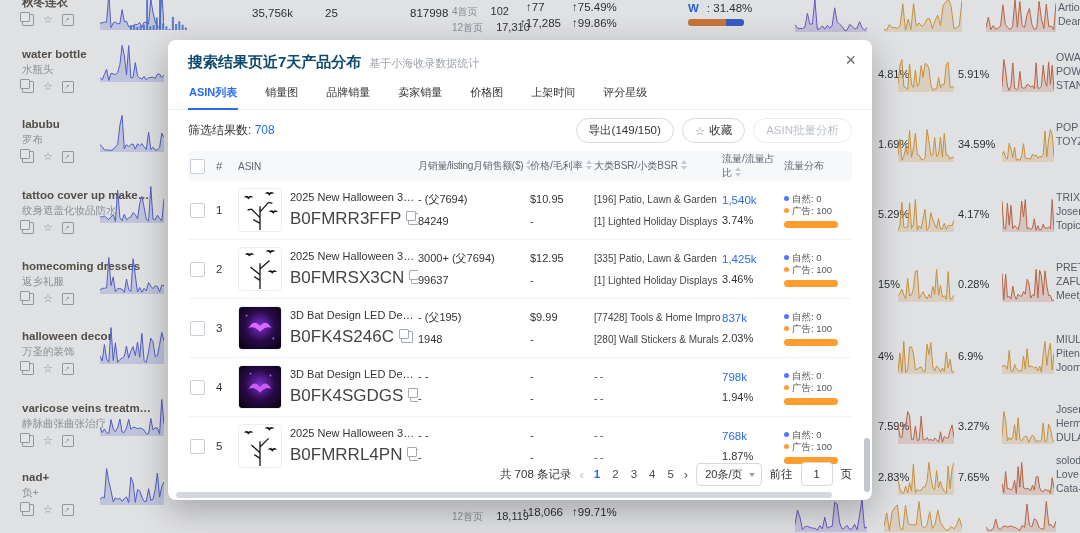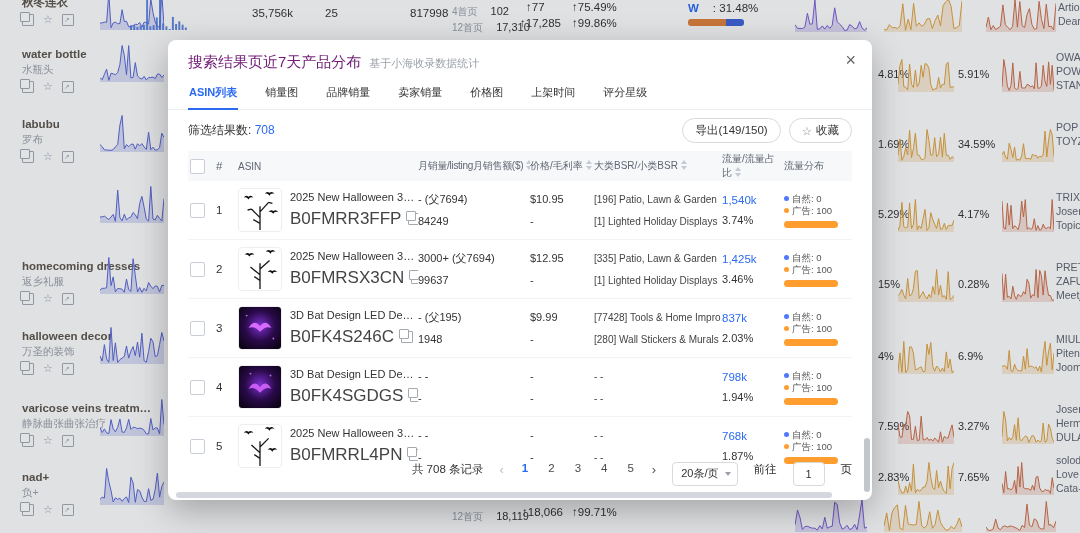--- a/index.html
+++ b/index.html
@@ -29,21 +29,21 @@
   .wbar .seg1{background:#e0813c;width:68%}
   .wbar .seg2{background:#3f64d9;width:32%}
   .rrow{position:absolute;left:876px;width:204px;height:70px}
   .rrow .pct{position:absolute;top:28px;font-size:11px;color:#333}
   .rrow .brands{position:absolute;left:180px;top:10px;font-size:10.5px;color:#5f6672;line-height:14px;white-space:nowrap}
   .dim{position:absolute;inset:0;background:rgba(20,28,45,.12);z-index:5}
   
   .modal{position:absolute;left:168px;top:40px;width:704px;height:460px;background:#fff;border-radius:8px;
          box-shadow:0 10px 34px rgba(0,0,0,.28);z-index:10;overflow:hidden}
   .m-head{display:flex;align-items:baseline;padding:13px 20px 5px}
-  .m-title{font-size:15px;font-weight:400;color:#701a75}
+  .m-title{font-size:15px;font-weight:700;color:#0c4a6e}
   .m-sub{font-size:11px;color:#9aa0a8;margin-left:8px}
   .m-close{position:absolute;right:16px;top:11px;font-size:18px;color:#666;cursor:pointer;line-height:18px}
   .tabs{display:flex;gap:26px;padding:4px 20px 0;border-bottom:1px solid #ebedf0}
   .tab{font-size:11px;color:#333;padding:4px 1px 8px;cursor:pointer}
   .tab.active{color:#2a6af2;font-weight:700;border-bottom:2px solid #2a6af2;margin-bottom:-1px}
   .frow{display:flex;align-items:center;justify-content:space-between;padding:8px 20px}
   .fleft{font-size:12px;color:#333}
   .fbtns{display:flex;gap:8px}
   .pill{font-size:11.5px;color:#333;border:1px solid #d9d9d9;border-radius:13px;padding:4px 12px;background:#fff;cursor:pointer;display:flex;align-items:center;gap:4px}
   .pill.disabled{color:#b9bec6;border-color:#e8eaee}
@@ -69,21 +69,21 @@
   .l1{font-size:11px;color:#333;line-height:14px;margin-bottom:8px}
   .l2{font-size:11px;color:#333;line-height:14px}
   .bsr1,.bsr2{font-size:10px;color:#444;line-height:13px}
   .bsr1{margin-bottom:9px}
   .tlink{font-size:11.5px;color:#2a6af2;cursor:pointer;margin-bottom:8px}
   .tpct{font-size:11px;color:#333}
   .dline{font-size:9.5px;color:#555;line-height:12px;display:flex;align-items:center}
   .dot{width:5px;height:5px;border-radius:50%;display:inline-block;margin-right:3px;flex:none}
   .dot.n{background:#4f77ff}.dot.a{background:#ff9d2e}
   .distbar{width:54px;height:7px;border-radius:3.5px;background:#ff9d2e;margin-top:4px}
-  .pgrow{position:absolute;left:20px;right:20px;bottom:14px;display:flex;justify-content:flex-end;gap:16px;font-size:11.5px;color:#333}
+  .pgrow{position:absolute;left:20px;right:20px;bottom:14px;display:flex;align-items:center;justify-content:flex-end;gap:8px;font-size:11.5px;color:#333}
   .pg-num{cursor:pointer;color:#4a4a4a;padding:0 2px}
   .pg-num.active{color:#2a6af2;font-weight:700}
   .pg-ar{color:#b9bec6;cursor:pointer;font-size:13px}
   .pg-ar.nx{color:#555}
   .sizesel{border:1px solid #d9d9d9;border-radius:4px;padding:3px 18px 3px 8px;position:relative;cursor:pointer;font-size:11px;color:#333}
   .sizesel::after{content:"";position:absolute;right:6px;top:9px;border:3.5px solid transparent;border-top:4px solid #9aa0a8}
   .goto{width:26px;height:20px;border:1px solid #d9d9d9;border-radius:4px;text-align:center;font-size:11px;color:#333}
   .vthumb{position:absolute;right:2px;top:398px;width:6px;height:54px;background:#c2c6cd;border-radius:3px}
   .hthumb{position:absolute;left:8px;bottom:2px;width:656px;height:6px;background:#d4d8de;border-radius:3px}
 </style>
@@ -116,20 +116,29 @@
     <div class="s">水瓶头</div>
     <div class="icrow">
         <span class="ic ic-copy"></span>
         <span class="ic ic-star"></span>
         <span class="ic ic-share"></span>
       </div>
   </div>
   <div class="prod" style="top:118px">
     <div class="t">labubu</div>
     <div class="s">罗布</div>
+    <div class="icrow">
+        <span class="ic ic-copy"></span>
+        <span class="ic ic-star"></span>
+        <span class="ic ic-share"></span>
+      </div>
+  </div>
+  <div class="prod" style="top:189px">
+    <div class="t">tattoo cover up make…</div>
+    <div class="s">纹身遮盖化妆品防水</div>
     <div class="icrow">
         <span class="ic ic-copy"></span>
         <span class="ic ic-star"></span>
         <span class="ic ic-share"></span>
       </div>
   </div>
   <div class="prod" style="top:260px">
     <div class="t">homecoming dresses</div>
     <div class="s">返乡礼服</div>
     <div class="icrow">
@@ -221,21 +230,21 @@
       </svg></span>
   <span class="abs num blue" style="left:252px;top:7px">35,756k</span>
   <span class="abs num" style="left:325px;top:7px">25</span>
   <span class="abs num" style="left:410px;top:7px">817998</span>
   <span class="abs" style="left:452px;top:1px"><span class="stat-k">4首页</span><span class="stat-v">102</span></span>
   <span class="abs" style="left:452px;top:17px"><span class="stat-k">12首页</span><span class="stat-v">17,310</span></span>
   <span class="abs num" style="left:526px;top:1px">↑77</span>
   <span class="abs num" style="left:520px;top:17px">↑17,285</span>
   <span class="abs num red" style="left:572px;top:1px">↑75.49%</span>
   <span class="abs num red" style="left:572px;top:17px">↑99.86%</span>
-  <span class="abs num" style="left:688px;top:2px"><span class="blue" style="font-weight:700">W</span><span style="margin-left:14px">: 31.48%</span></span>
+  <span class="abs num" style="left:688px;top:2px"><span class="blue" style="font-weight:700">W</span><span style="margin-left:8px">: 31.48%</span></span>
   <span class="abs wbar" style="left:688px;top:19px">
       <span class="seg1"></span>
       <span class="seg2"></span>
     </span>
   <span class="spark abs" style="left:795px;top:-2px;width:72px;height:34px"><svg width="72" height="34">
         <path d="M0.0 26.7 L2.5 30.3 L5.0 30.4 L7.4 30.6 L9.9 29.1 L12.4 15.3 L14.9 26.2 L17.4 25.9 L19.9 1.5 L22.3 31.3 L24.8 30.8 L27.3 27.9 L29.8 31.1 L32.3 27.4 L34.8 30.4 L37.2 27.3 L39.7 9.8 L42.2 23.8 L44.7 26.3 L47.2 28.6 L49.7 32.5 L52.1 32.1 L54.6 26.6 L57.1 28.2 L59.6 30.9 L62.1 30.1 L64.6 23.6 L67.0 29.8 L69.5 32.1 L72.0 29.8 L72 34 L0 34 Z" fill="#7b5fd6" fill-opacity="0.22"></path>
         <path d="M0.0 26.7 L2.5 30.3 L5.0 30.4 L7.4 30.6 L9.9 29.1 L12.4 15.3 L14.9 26.2 L17.4 25.9 L19.9 1.5 L22.3 31.3 L24.8 30.8 L27.3 27.9 L29.8 31.1 L32.3 27.4 L34.8 30.4 L37.2 27.3 L39.7 9.8 L42.2 23.8 L44.7 26.3 L47.2 28.6 L49.7 32.5 L52.1 32.1 L54.6 26.6 L57.1 28.2 L59.6 30.9 L62.1 30.1 L64.6 23.6 L67.0 29.8 L69.5 32.1 L72.0 29.8" fill="none" stroke="#7b5fd6" stroke-width="1"></path>
       </svg></span>
   <span class="spark abs" style="left:884px;top:-2px;width:78px;height:34px"><svg width="78" height="34">
         <path d="M0.0 31.6 L2.7 31.9 L5.4 26.6 L8.1 29.7 L10.8 29.5 L13.4 30.5 L16.1 27.7 L18.8 5.8 L21.5 32.4 L24.2 21.1 L26.9 31.7 L29.6 5.5 L32.3 28.1 L35.0 24.9 L37.7 28.3 L40.3 26.4 L43.0 21.0 L45.7 20.6 L48.4 30.7 L51.1 22.4 L53.8 17.1 L56.5 27.8 L59.2 7.3 L61.9 3.7 L64.6 1.5 L67.2 8.7 L69.9 30.5 L72.6 29.6 L75.3 27.7 L78.0 2.7 L78 34 L0 34 Z" fill="#dfa23f" fill-opacity="0.22"></path>
@@ -410,20 +419,21 @@
     <span class="fleft">
       <span>筛选结果数:</span>
       <span class="blue">708</span>
     </span>
     <span class="fbtns">
       <span class="pill">导出(149/150)</span>
       <span class="pill">
           <span style="color:#8a9099">☆</span>
           <span>收藏</span>
         </span>
+      <span class="pill disabled">ASIN批量分析</span>
     </span>
   </div>
 
   <div class="tbl">
     <div class="trh">
       <span class="c-chk">
           <span class="chk"></span>
         </span>
       <span class="c-idx">#</span>
       <span class="c-asin">ASIN</span>

